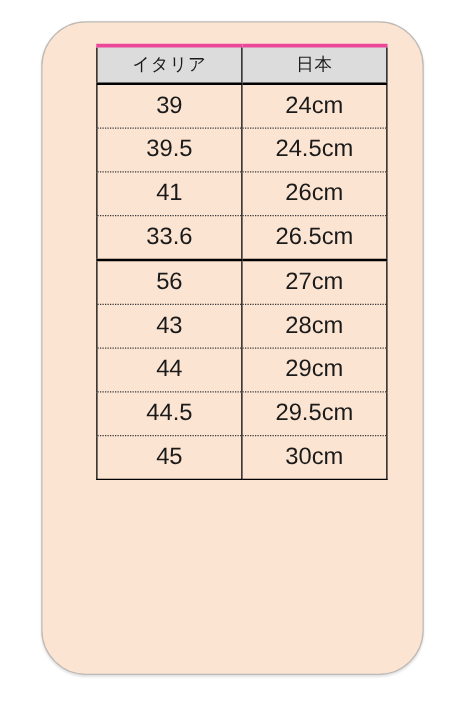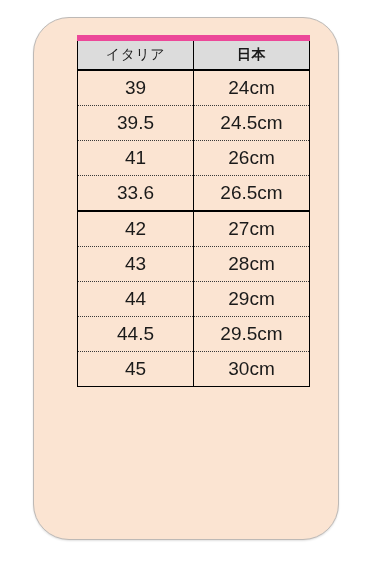--- a/index.html
+++ b/index.html
@@ -57,30 +57,29 @@
     color: #1a1a1a;
     font-weight: normal;
   }
 
   
   .size-table thead th {
     height: 28px;
     background: #dcdcdc;
     font-size: 14px;
     letter-spacing: 0.5px;
-    border-top: 6px solid #ec4899;
+    border-top: 3px solid #ec4899;
     border-bottom: 2px solid #000000;
   }
   .size-table thead th.h-it {
     border-left: 1px solid #000000;
     border-right: 1px solid #000000;
   }
   .size-table thead th.h-jp {
     border-right: 1px solid #000000;
-    font-weight: bold;
   }
 
   
   .size-table tbody td {
     height: 34px;
     font-size: 19px;
     background: #fbe4d2;
     border-bottom: 1px dotted #3a3a3a;
   }
   .size-table tbody td.c-it {
@@ -130,21 +129,21 @@
           </tr>
           <tr>
             <td class="c-it">41</td>
             <td class="c-jp">26cm</td>
           </tr>
           <tr class="group-end">
             <td class="c-it">33.6</td>
             <td class="c-jp">26.5cm</td>
           </tr>
           <tr>
-            <td class="c-it">42</td>
+            <td class="c-it">56</td>
             <td class="c-jp">27cm</td>
           </tr>
           <tr>
             <td class="c-it">43</td>
             <td class="c-jp">28cm</td>
           </tr>
           <tr>
             <td class="c-it">44</td>
             <td class="c-jp">29cm</td>
           </tr>

